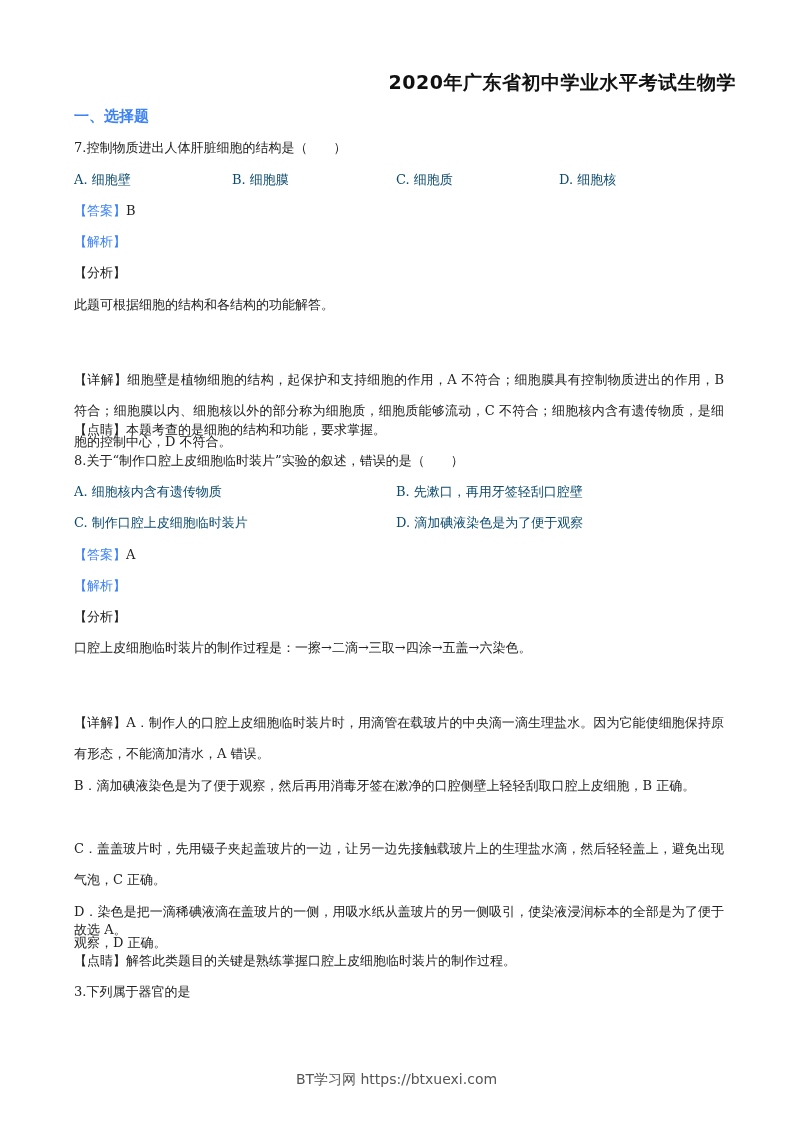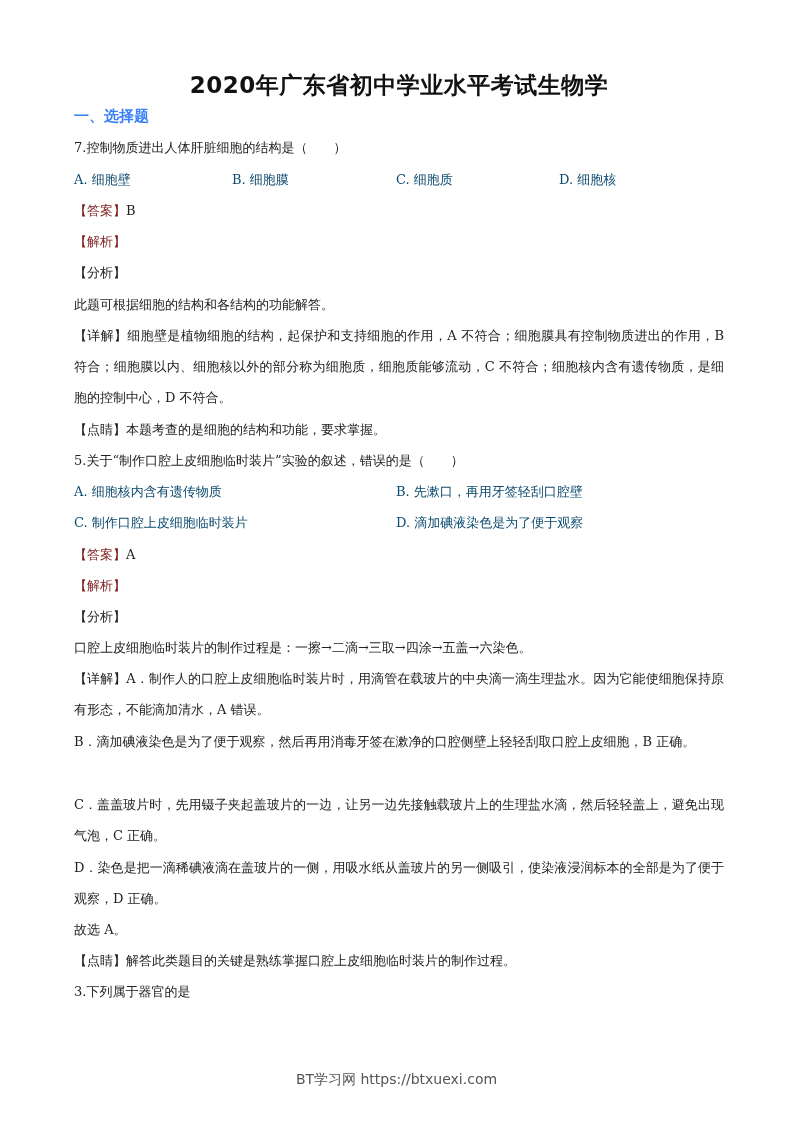--- a/index.html
+++ b/index.html
@@ -16,27 +16,27 @@
       color: #1a1a1a;
     }
     .page {
       position: absolute;
       left: 74px;
       top: 0;
       width: 650px;
     }
     .title {
       position: absolute;
-      left: 0;
+      left: 12px;
       width: 650px;
       top: 70px;
-      text-align: center;
+      text-align: right;
       font-family: "DejaVu Sans", "Liberation Sans", sans-serif;
       font-weight: bold;
-      font-size: 23px;
+      font-size: 19px;
       color: #111;
       letter-spacing: 0.5px;
     }
     .section {
       position: absolute;
       left: 0;
       top: 107px;
       font-family: "DejaVu Sans", "Liberation Sans", sans-serif;
       font-weight: bold;
       font-size: 15px;
@@ -51,29 +51,30 @@
       color: #222;
     }
     .wrap {
       position: absolute;
       left: 0;
       width: 650px;
       font-size: 13px;
       line-height: 31px;
       color: #222;
       text-align: justify;
+      margin-top: 44px;
     }
     .opt {
       position: absolute;
       font-size: 13px;
       white-space: nowrap;
       color: #0c4a6e;
     }
     .blue {
-      color: #7f1d1d;
+      color: #3b82f6;
     }
     .footer {
       position: absolute;
       left: 0;
       width: 793px;
       top: 1071px;
       text-align: center;
       font-family: "DejaVu Sans", "Liberation Sans", sans-serif;
       font-size: 14px;
       color: #555;
@@ -95,21 +96,21 @@
 
   <div class="line" style="top:202px">
     <span class="blue">【答案】</span><span>B</span>
   </div>
   <div class="line blue" style="top:233px">【解析】</div>
   <div class="line" style="top:264px">【分析】</div>
   <div class="line" style="top:296px">此题可根据细胞的结构和各结构的功能解答。</div>
   <div class="wrap" style="top:320px">【详解】细胞壁是植物细胞的结构，起保护和支持细胞的作用，A 不符合；细胞膜具有控制物质进出的作用，B 符合；细胞膜以内、细胞核以外的部分称为细胞质，细胞质能够流动，C 不符合；细胞核内含有遗传物质，是细胞的控制中心，D 不符合。</div>
   <div class="line" style="top:421px">【点睛】本题考查的是细胞的结构和功能，要求掌握。</div>
 
-  <div class="line" style="top:452px">5.关于“制作口腔上皮细胞临时装片”实验的叙述，错误的是（　　）</div>
+  <div class="line" style="top:452px">8.关于“制作口腔上皮细胞临时装片”实验的叙述，错误的是（　　）</div>
   <div class="opt" style="left:0;top:483px">A.  细胞核内含有遗传物质</div>
   <div class="opt" style="left:322px;top:483px">B.  先漱口，再用牙签轻刮口腔壁</div>
   <div class="opt" style="left:0;top:514px">C.  制作口腔上皮细胞临时装片</div>
   <div class="opt" style="left:322px;top:514px">D.  滴加碘液染色是为了便于观察</div>
 
   <div class="line" style="top:546px">
     <span class="blue">【答案】</span><span>A</span>
   </div>
   <div class="line blue" style="top:577px">【解析】</div>
   <div class="line" style="top:608px">【分析】</div>

